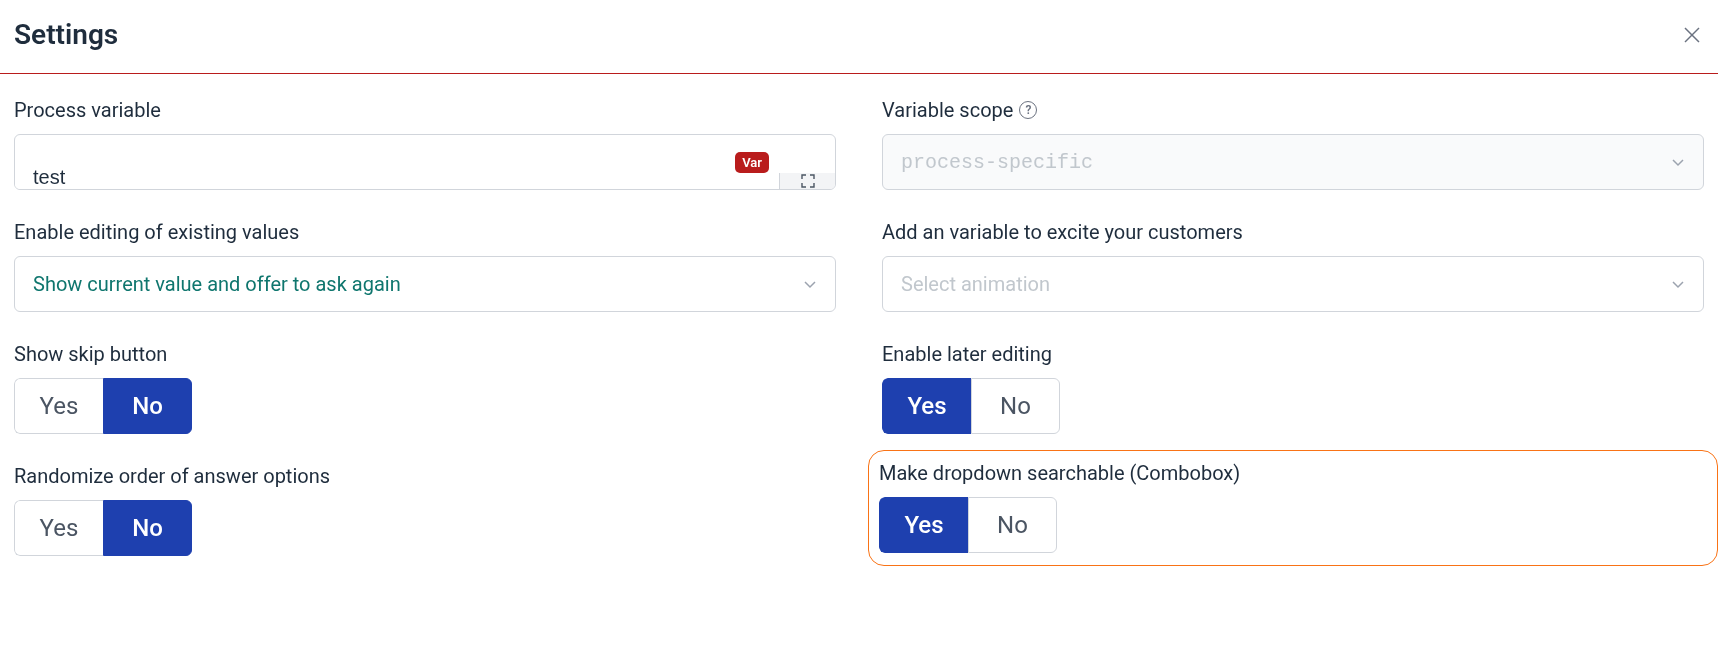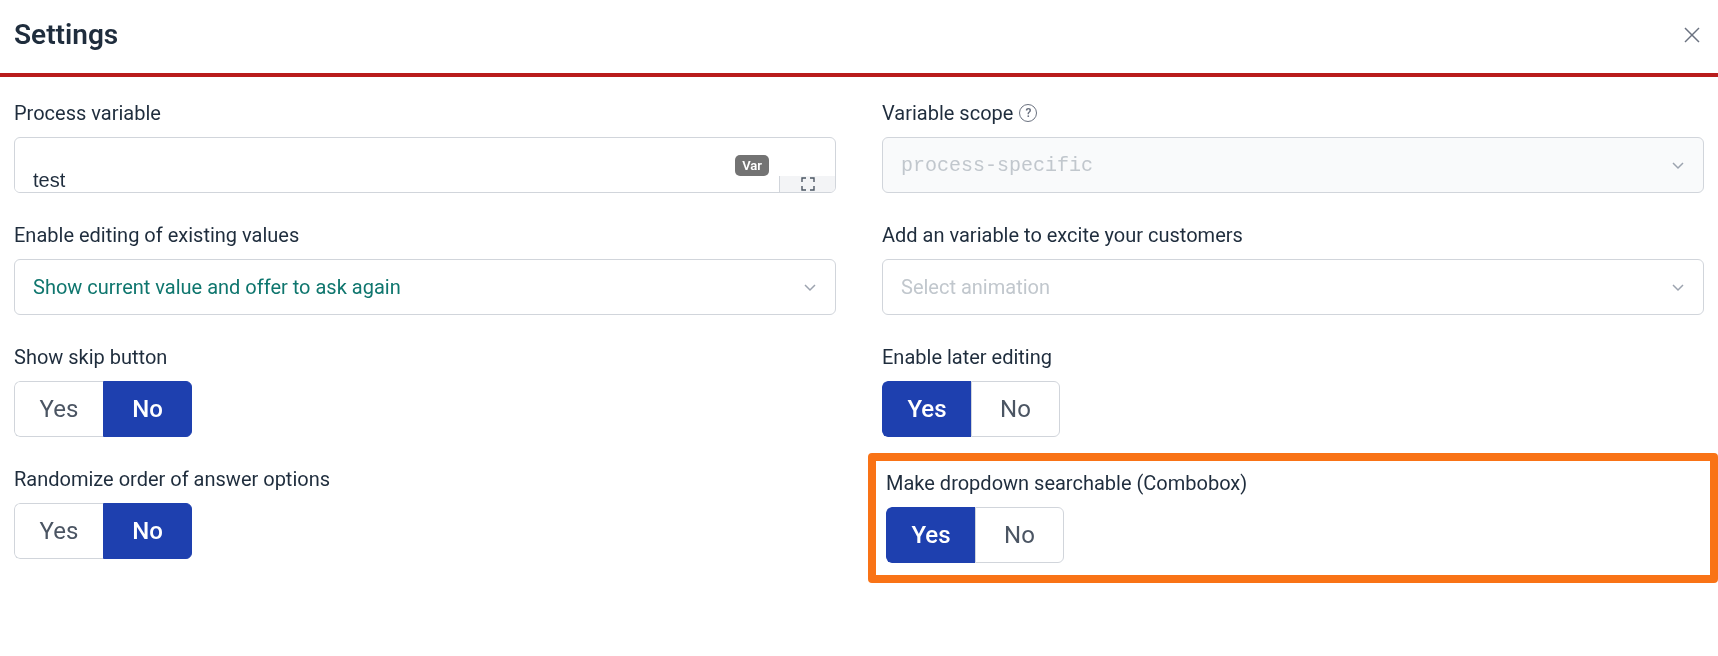--- a/index.html
+++ b/index.html
@@ -12,21 +12,21 @@
       background: #fff;
       color: #1f2d3d;
       width: 1718px;
       height: 656px;
     }
     .header {
       display: flex;
       justify-content: space-between;
       align-items: center;
       padding: 18px 14px 22px 14px;
-      border-bottom: 4px solid #b91c1c;
+      border-bottom: 1px solid #b91c1c;
     }
     .header h1 {
       font-size: 28px;
       font-weight: 600;
       color: #1f2d3d;
     }
     .close-btn {
       width: 24px;
       height: 24px;
       display: flex;
@@ -83,21 +83,21 @@
       flex: 1;
       border: none;
       padding: 0 18px;
       font-size: 20px;
       color: #1f2d3d;
       outline: none;
     }
     .var-badge {
       align-self: center;
       margin-right: 10px;
-      background: #737373;
+      background: #b91c1c;
       color: #fff;
       font-size: 13px;
       font-weight: 600;
       padding: 3px 7px;
       border-radius: 5px;
     }
     .expand-addon {
       width: 56px;
       background: #f3f4f6;
       border-left: 1px solid #d1d5db;
@@ -155,22 +155,22 @@
     .toggle-btn:last-child {
       border-radius: 0 6px 6px 0;
     }
     .toggle-btn.active {
       background: #1e40af;
       color: #fff;
       border-color: #1e40af;
       font-weight: 500;
     }
     .highlighted {
-      border: 8px solid #f97316;
-      border-radius: 4px;
+      border: 1px solid #f97316;
+      border-radius: 16px;
       padding: 10px 22px 12px 10px;
       margin: -14px -14px -16px -14px;
     }
   </style>
 </head>
 <body>
 
 <div class="header">
   <h1>Settings</h1>
   <div class="close-btn">

